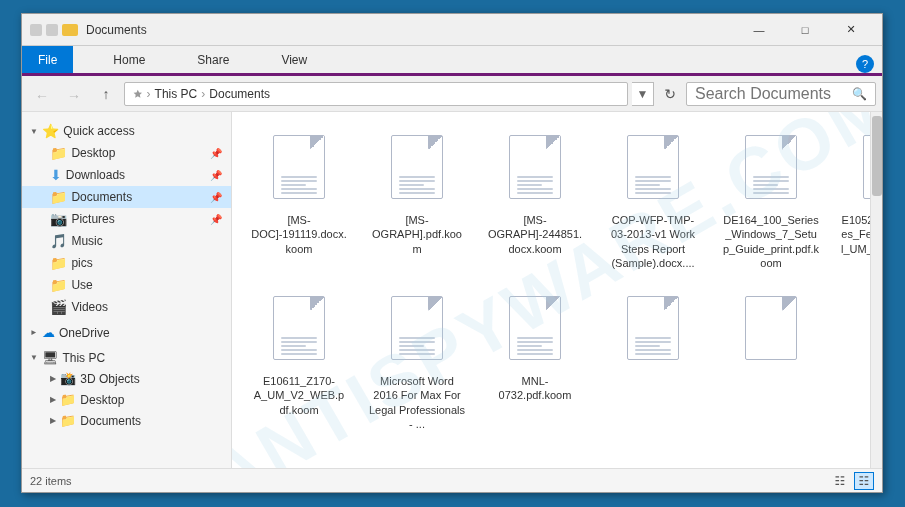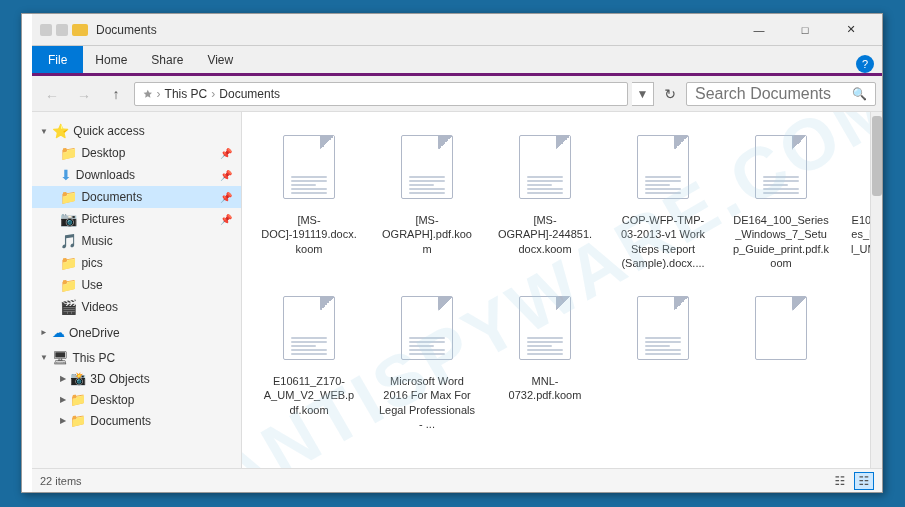--- a/index.html
+++ b/index.html
@@ -1,32 +1,32 @@
 <!DOCTYPE html>
 <html><head>
   <meta charset="utf-8">
   <style>
     * { box-sizing: border-box; margin: 0; padding: 0; }
     body { font-family: 'Segoe UI', Arial, sans-serif; font-size: 12px; background: #1a6b9e; width: 905px; height: 507px; overflow: hidden; }
 
-    .window { width: 862px; height: 480px; position: absolute; left: 21px; top: 13px; background: #fff; border: 1px solid #999; display: flex; flex-direction: column; box-shadow: 2px 2px 8px rgba(0,0,0,0.4); padding-left: 10px; }
+    .window { width: 862px; height: 480px; position: absolute; left: 21px; top: 13px; background: #fff; border: 1px solid #999; display: flex; flex-direction: column; box-shadow: 2px 2px 8px rgba(0,0,0,0.4); }
 
     
     .title-bar { background: #f0f0f0; height: 32px; display: flex; align-items: center; padding: 0 8px; border-bottom: 1px solid #ccc; flex-shrink: 0; }
     .title-bar-icons { display: flex; gap: 4px; margin-right: 8px; }
     .title-icon { width: 16px; height: 16px; background: #ccc; border-radius: 2px; }
     .title-icon.folder { background: #f0c040; }
     .title-text { font-size: 12px; color: #333; flex: 1; font-weight: normal; }
     .title-controls { display: flex; gap: 0; margin-left: auto; }
     .title-btn { width: 46px; height: 32px; display: flex; align-items: center; justify-content: center; cursor: pointer; font-size: 11px; color: #333; background: transparent; border: none; }
 
     
     .menu-bar { height: 30px; display: flex; align-items: flex-end; background: #f0f0f0; border-bottom: 3px solid #701a75; flex-shrink: 0; }
     .menu-file { background: #0078d7; color: #fff; padding: 0 16px; height: 100%; display: flex; align-items: center; font-size: 12px; cursor: pointer; }
-    .menu-item { padding: 0 12px; height: 100%; display: flex; align-items: center; font-size: 12px; cursor: pointer; color: #333; }
+    .menu-item { padding: 0 12px; height: 100%; display: flex; align-items: center; font-size: 12px; cursor: pointer; color: #333; margin-left: 28px; }
 
     
     .address-bar { height: 36px; display: flex; align-items: center; padding: 0 6px; background: #f0f0f0; border-bottom: 1px solid #ddd; gap: 4px; flex-shrink: 0; }
     .nav-btn { width: 28px; height: 24px; display: flex; align-items: center; justify-content: center; background: transparent; border: 1px solid transparent; border-radius: 2px; cursor: pointer; color: #555; font-size: 14px; }
     .nav-btn.disabled { color: #bbb; cursor: default; }
     .address-path { flex: 1; height: 24px; background: #fff; border: 1px solid #bbb; border-radius: 2px; display: flex; align-items: center; padding: 0 8px; font-size: 12px; color: #333; }
     .address-path-crumb { color: #333; }
     .address-path-sep { margin: 0 4px; color: #999; }
     .address-path-current { color: #333; font-weight: normal; }
     .refresh-btn { width: 24px; height: 24px; display: flex; align-items: center; justify-content: center; background: transparent; border: 1px solid transparent; cursor: pointer; color: #555; font-size: 14px; }

